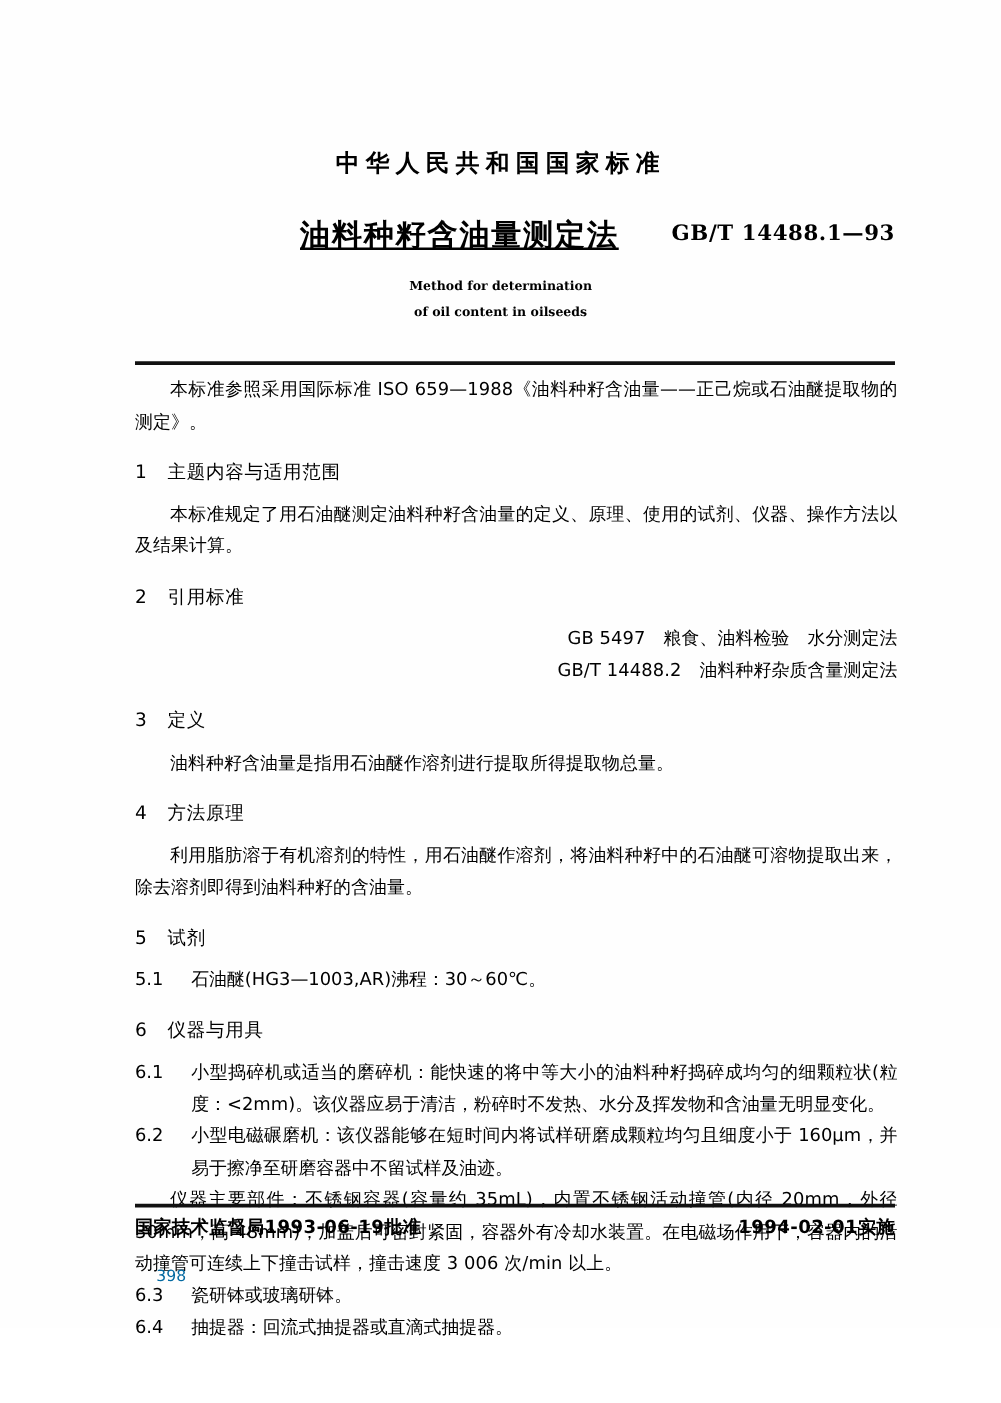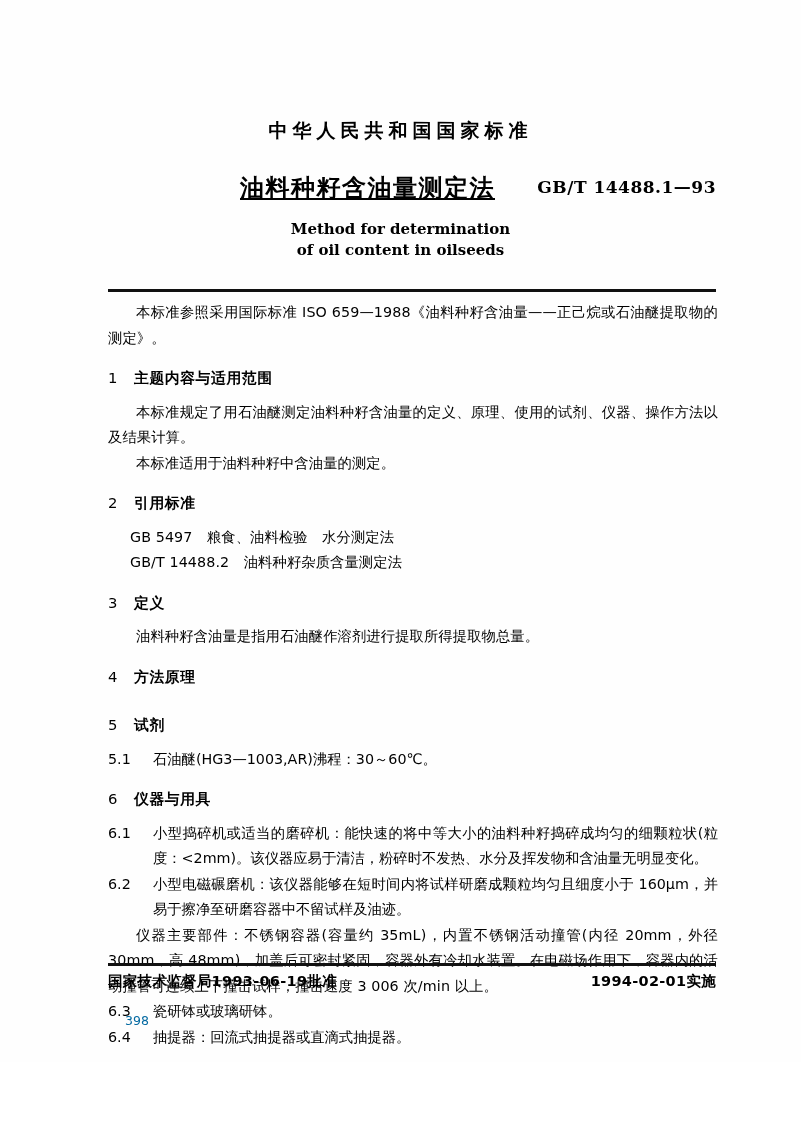--- a/index.html
+++ b/index.html
@@ -64,21 +64,21 @@
     font-family: "DejaVu Serif", "Liberation Serif", serif;
   }
 
   .en-title {
     position: absolute;
     left: 0; right: 0;
     top: 219px;
     text-align: center;
     font-family: "DejaVu Serif", "Liberation Serif", serif;
     font-weight: bold;
-    font-size: 15px;
+    font-size: 10px;
     line-height: 21px;
   }
   .en-title span { display: block; }
 
   
   .rule {
     position: absolute;
     left: 108px;
     width: 608px;
     background: #111;
@@ -109,21 +109,21 @@
     font-weight: bold;
     font-size: 14.8px;
     letter-spacing: 0.6px;
     display: flex;
   }
   .sec-head .num {
     display: inline-block;
     width: 26px;
     font-weight: normal;
   }
-  .sec-head .txt { font-weight: bold; }
+  .sec-head .txt { font-weight: normal; }
 
   .sub-item {
     margin: 0;
     display: flex;
     text-align: justify;
   }
   .sub-item .num {
     flex: 0 0 auto;
     width: 45px;
     white-space: nowrap;
@@ -131,20 +131,21 @@
   .sub-item .txt {
     flex: 1 1 auto;
     text-align: justify;
     text-justify: inter-ideograph;
   }
 
   .ref-line {
     margin: 0;
     text-indent: 22px;
     letter-spacing: 0.1px;
+    text-align: right;
   }
 
   .gap-sm { height: 9px; }
   .gap-md { height: 14px; }
 
   
   .footer {
     position: absolute;
     left: 108px;
     top: 972px;
@@ -188,21 +189,20 @@
     <p class="para">本标准参照采用国际标准 ISO 659—1988《油料种籽含油量——正己烷或石油醚提取物的测定》。</p>
 
     <div class="gap-md"></div>
 
     <div class="sec-head">
       <span class="num">1</span>
       <span class="txt">主题内容与适用范围</span>
     </div>
     <div class="gap-sm"></div>
     <p class="para">本标准规定了用石油醚测定油料种籽含油量的定义、原理、使用的试剂、仪器、操作方法以及结果计算。</p>
-    <p class="para">本标准适用于油料种籽中含油量的测定。</p>
 
     <div class="gap-md"></div>
 
     <div class="sec-head">
       <span class="num">2</span>
       <span class="txt">引用标准</span>
     </div>
     <div class="gap-sm"></div>
     <p class="ref-line">GB 5497　粮食、油料检验　水分测定法</p>
     <p class="ref-line">GB/T 14488.2　油料种籽杂质含量测定法</p>
@@ -216,20 +216,21 @@
     <div class="gap-sm"></div>
     <p class="para">油料种籽含油量是指用石油醚作溶剂进行提取所得提取物总量。</p>
 
     <div class="gap-md"></div>
 
     <div class="sec-head">
       <span class="num">4</span>
       <span class="txt">方法原理</span>
     </div>
     <div class="gap-sm"></div>
+    <p class="para">利用脂肪溶于有机溶剂的特性，用石油醚作溶剂，将油料种籽中的石油醚可溶物提取出来，除去溶剂即得到油料种籽的含油量。</p>
 
     <div class="gap-md"></div>
 
     <div class="sec-head">
       <span class="num">5</span>
       <span class="txt">试剂</span>
     </div>
     <div class="gap-sm"></div>
     <div class="sub-item">
       <span class="num">5.1</span>

